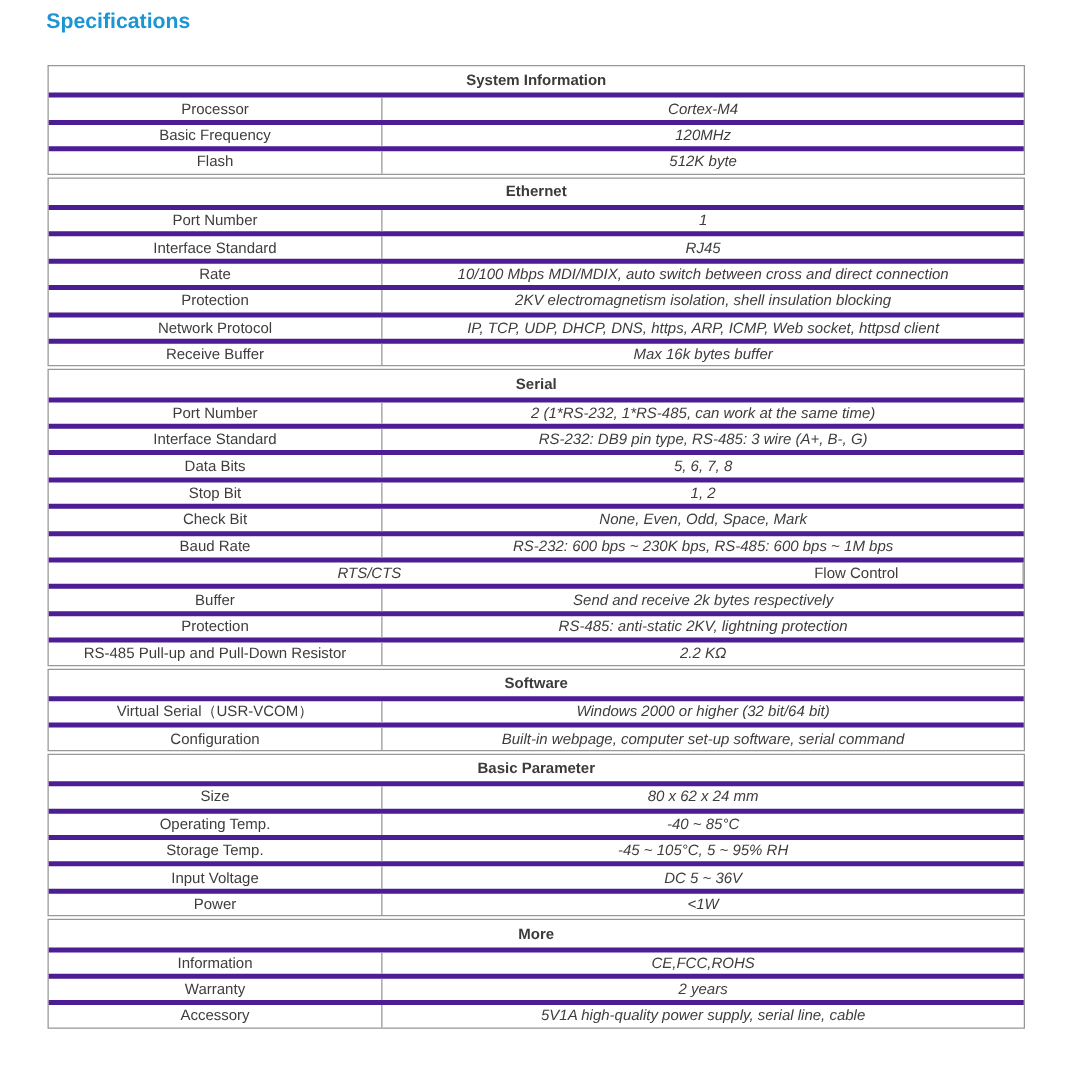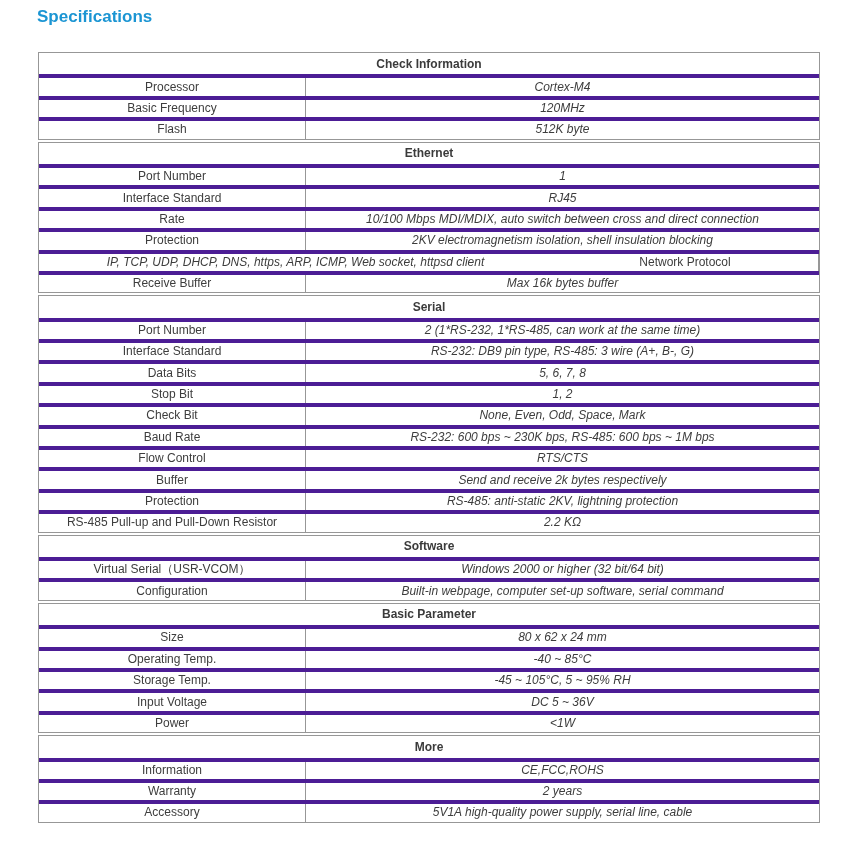--- a/index.html
+++ b/index.html
@@ -67,21 +67,21 @@
     justify-content: center;
   }
 </style>
 </head>
 <body>
 
 <h1 class="page-title">Specifications</h1>
 
 <div class="spec-table">
     <div class="section">
-      <div class="section-header">Check Information</div>
+      <div class="section-header">System Information</div>
       <div class="row">
         <div class="cell label">Processor</div>
         <div class="cell value">Cortex-M4</div>
       </div>
       <div class="row">
         <div class="cell label">Basic Frequency</div>
         <div class="cell value">120MHz</div>
       </div>
       <div class="row">
         <div class="cell label">Flash</div>
@@ -100,22 +100,22 @@
       </div>
       <div class="row">
         <div class="cell label">Rate</div>
         <div class="cell value">10/100 Mbps MDI/MDIX, auto switch between cross and direct connection</div>
       </div>
       <div class="row">
         <div class="cell label">Protection</div>
         <div class="cell value">2KV electromagnetism isolation, shell insulation blocking</div>
       </div>
       <div class="row">
+        <div class="cell label">Network Protocol</div>
         <div class="cell value">IP, TCP, UDP, DHCP, DNS, https, ARP, ICMP, Web socket, httpsd client</div>
-        <div class="cell label">Network Protocol</div>
       </div>
       <div class="row">
         <div class="cell label">Receive Buffer</div>
         <div class="cell value">Max 16k bytes buffer</div>
       </div>
     </div>
     <div class="section">
       <div class="section-header">Serial</div>
       <div class="row">
         <div class="cell label">Port Number</div>
@@ -135,22 +135,22 @@
       </div>
       <div class="row">
         <div class="cell label">Check Bit</div>
         <div class="cell value">None, Even, Odd, Space, Mark</div>
       </div>
       <div class="row">
         <div class="cell label">Baud Rate</div>
         <div class="cell value">RS-232: 600 bps ~ 230K bps, RS-485: 600 bps ~ 1M bps</div>
       </div>
       <div class="row">
+        <div class="cell value">RTS/CTS</div>
         <div class="cell label">Flow Control</div>
-        <div class="cell value">RTS/CTS</div>
       </div>
       <div class="row">
         <div class="cell label">Buffer</div>
         <div class="cell value">Send and receive 2k bytes respectively</div>
       </div>
       <div class="row">
         <div class="cell label">Protection</div>
         <div class="cell value">RS-485: anti-static 2KV, lightning protection</div>
       </div>
       <div class="row">

